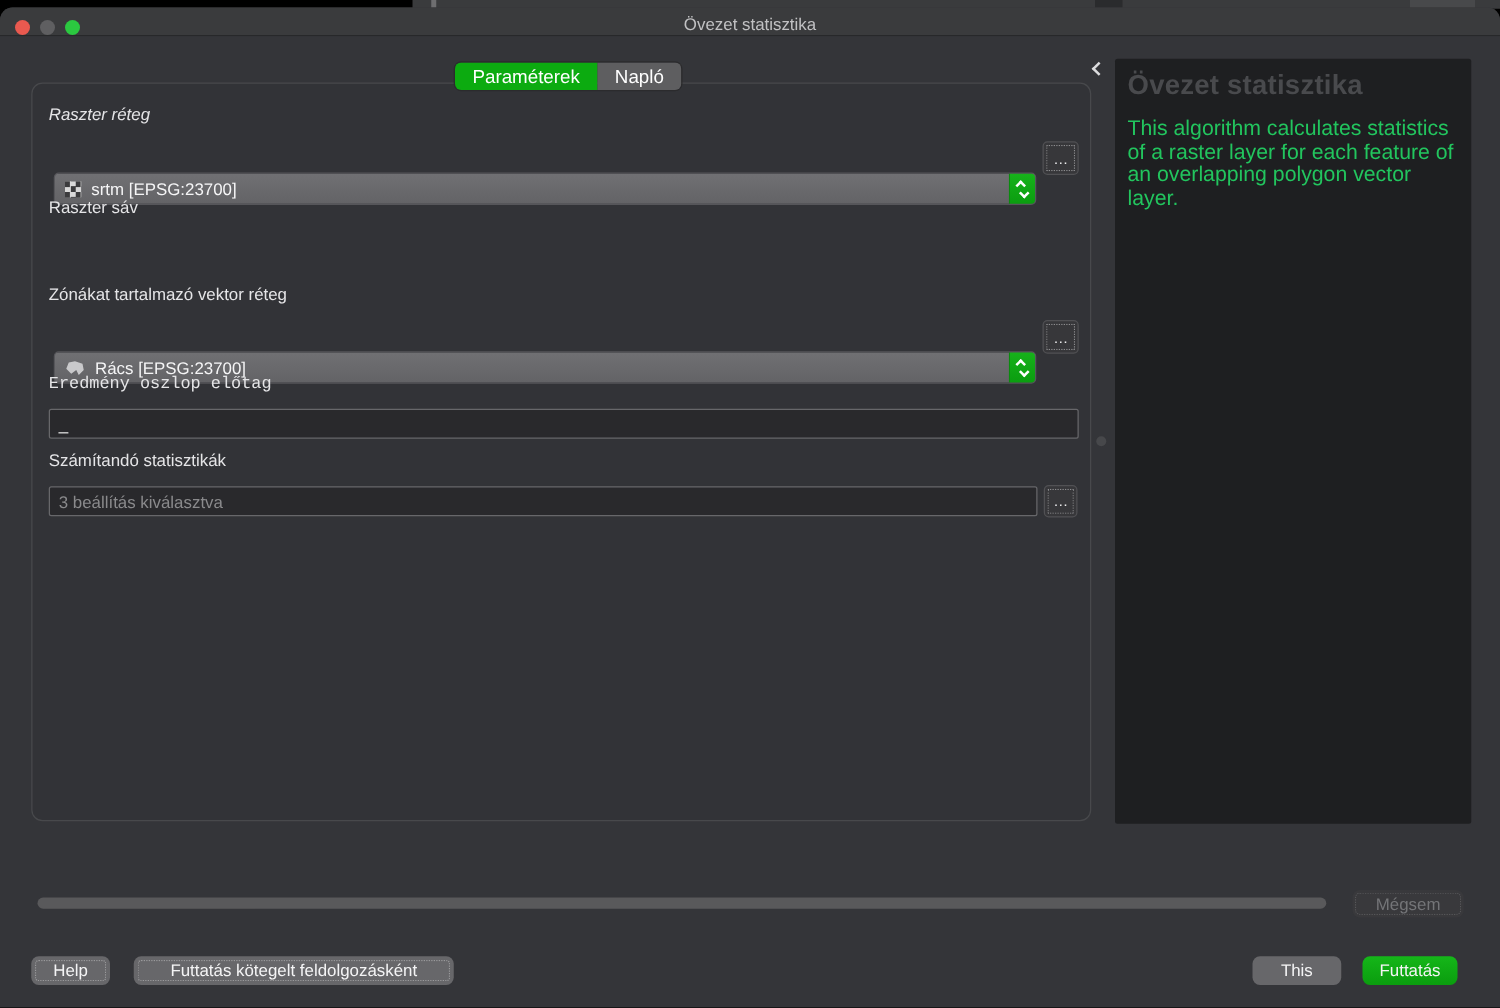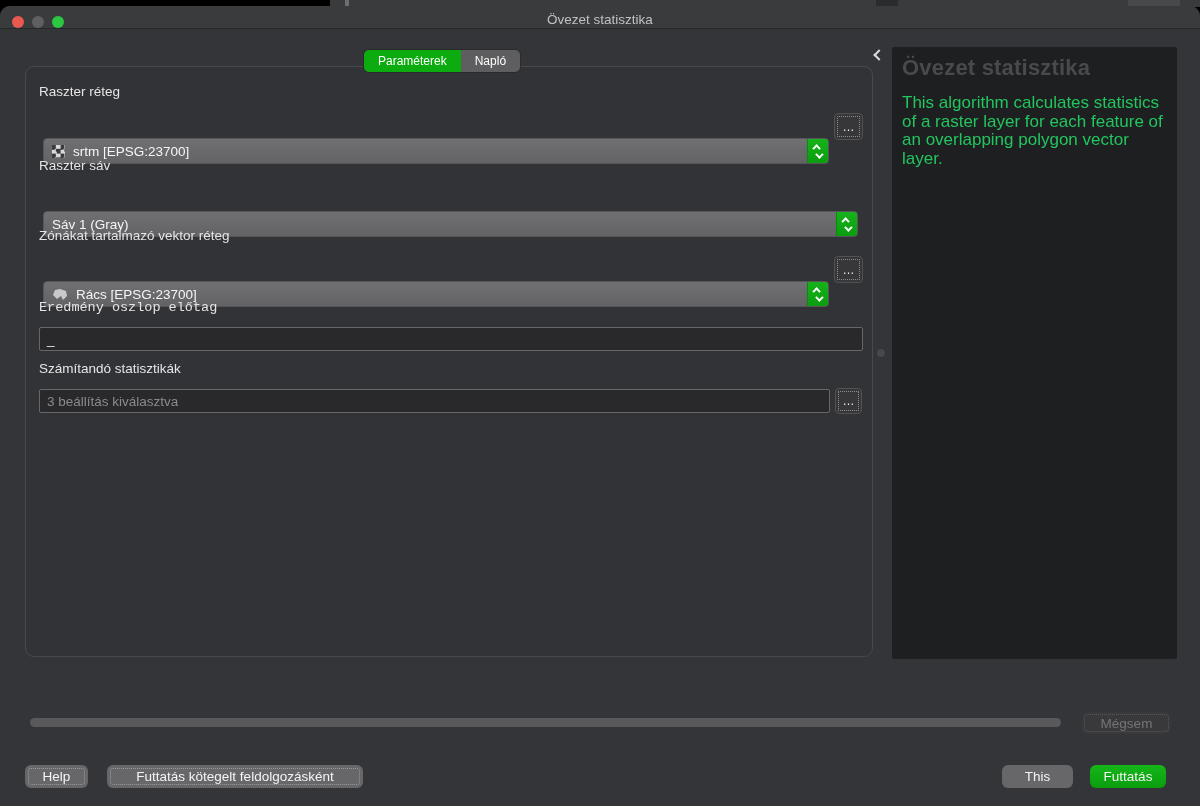--- a/index.html
+++ b/index.html
@@ -23,21 +23,21 @@
   .t-close { left:12px; background:#e9594f; }
   .t-min   { left:32px; background:#5f5f61; }
   .t-zoom  { left:52px; background:#2bc840; }
   .win-title { left:0; top:12px; width:1200px; text-align:center; color:#c1c1c3;
                font-size:13.5px; }
 
   
   .tabbar { left:363px; top:49px; height:24px; display:flex; border-radius:6px;
             overflow:hidden; border:1px solid #2b2b2d; z-index:4; }
   .tab { display:flex; align-items:center; justify-content:center; color:#fff;
-         font-size:12px; padding:0 14px; }
+         font-size:15px; padding:0 14px; }
   .tab.active { background:#0cab10; }
   .tab.inactive { background:#5e5e60; }
 
   
   .params-panel { left:25px; top:66px; width:848px; height:591px;
                   background:#323337; border:1px solid #48494c; border-radius:9px; }
   .fld-label { position:absolute; left:13px; color:#e5e5e7; font-size:13.5px; }
 
   
   .combo { position:absolute; height:26px; background:linear-gradient(#707073,#636366);
@@ -119,39 +119,32 @@
 <div class="abs traffic t-zoom"></div>
 <div class="abs win-title">Övezet statisztika</div>
 
 <div class="abs tabbar">
   <div class="tab active">Paraméterek</div>
   <div class="tab inactive">Napló</div>
 </div>
 
 <div class="abs params-panel">
 
-  <div class="fld-label" style="top:17px;">Raszter réteg</div>
+  <div class="fld-label" style="top:17px;font-style:italic;">Raszter réteg</div>
   <div class="combo" style="left:17px;top:47px;width:786px;">
     <span class="raster-icon"></span>
     <span class="combo-text">srtm [EPSG:23700]</span>
     <span class="combo-cap">
       <span class="chev chev-up"></span>
       <span class="chev chev-down"></span>
     </span>
   </div>
   <button class="browse-btn" style="left:808px;top:46px;">…</button>
 
   <div class="fld-label" style="top:91px;">Raszter sáv</div>
-  <div class="combo" style="left:17px;top:120px;width:815px;">
-    <span class="combo-text">Sáv 1 (Gray)</span>
-    <span class="combo-cap">
-      <span class="chev chev-up"></span>
-      <span class="chev chev-down"></span>
-    </span>
-  </div>
 
   <div class="fld-label" style="top:161px;">Zónákat tartalmazó vektor réteg</div>
   <div class="combo" style="left:17px;top:190px;width:786px;">
     <svg class="polygon-icon" viewBox="0 0 16 13">
       <path d="M1 7 L3 2 L8 1 L14 3 L15 8 L11 12 L9 8 L5 11 Z" fill="#c9c9cb"></path>
     </svg>
     <span class="combo-text">Rács [EPSG:23700]</span>
     <span class="combo-cap">
       <span class="chev chev-up"></span>
       <span class="chev chev-down"></span>

